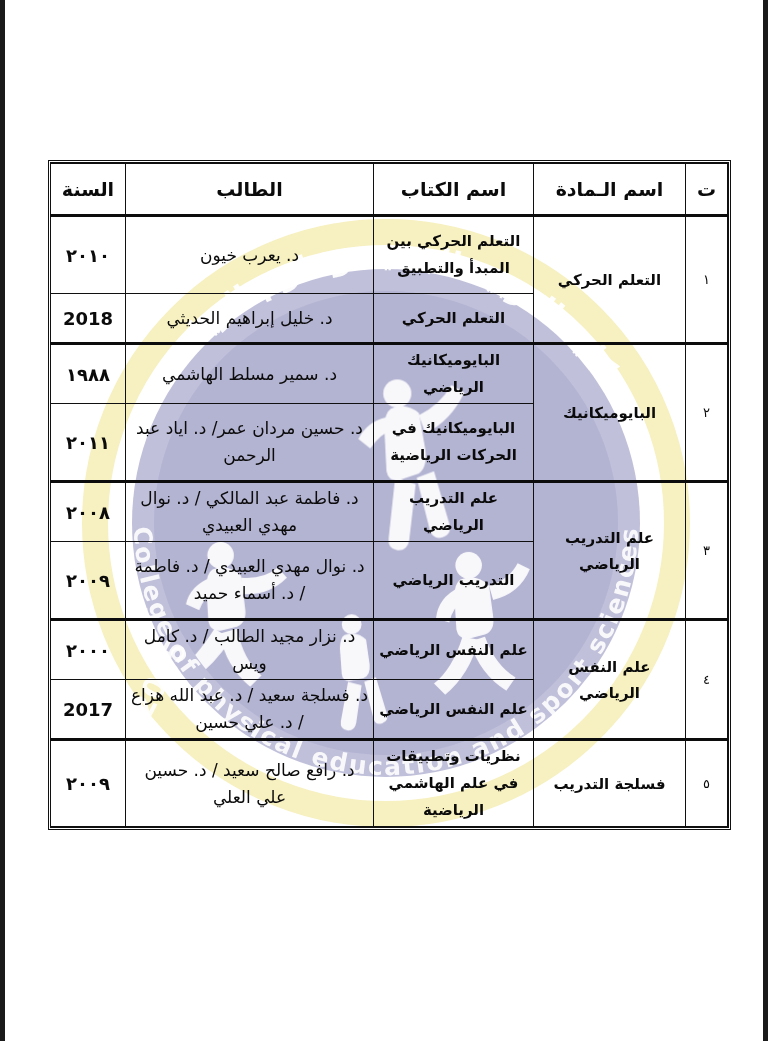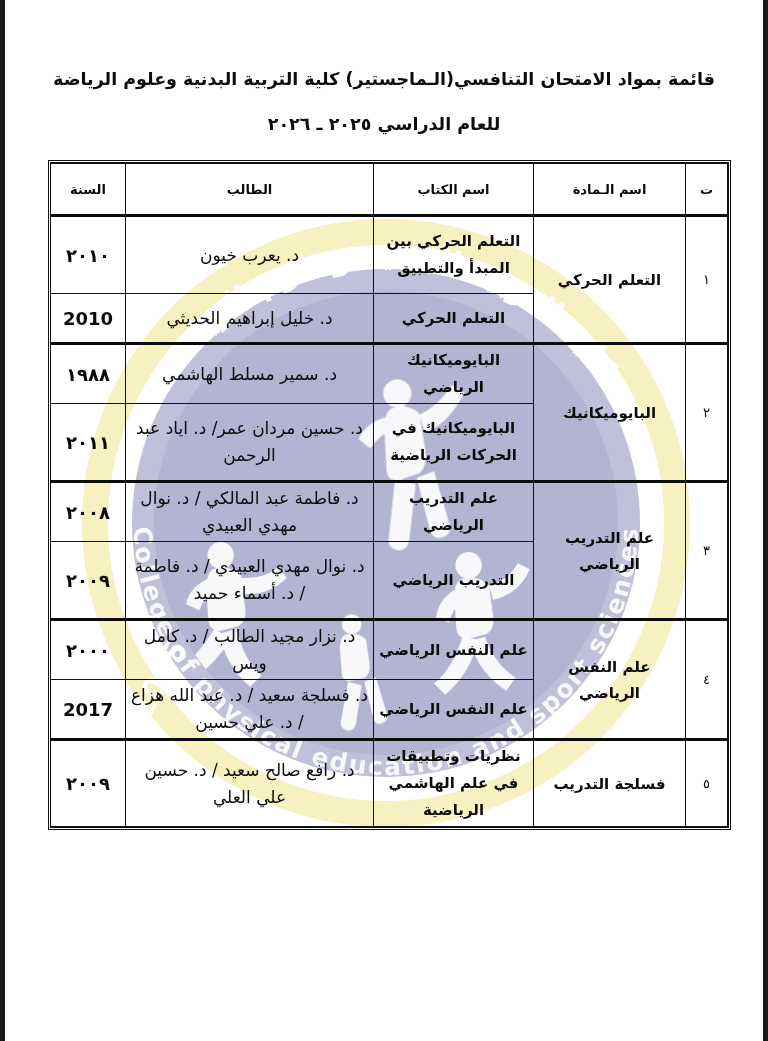--- a/index.html
+++ b/index.html
@@ -94,21 +94,21 @@
   
   col.c-idx     { width: 42px;  }
   col.c-subject { width: 152px; }
   col.c-book    { width: 160px; }
   col.c-author  { width: 248px; }
   col.c-year    { width: 75px;  }
 
   
   thead th {
     height: 46px;
-    font-size: 13px;
+    font-size: 19px;
     font-weight: bold;
     letter-spacing: -0.2px;
   }
   th.hdr-blue  { background: #b2c6e4; }
   th.hdr-white { background: #ffffff; }
 
   
   td.idx {
     background: #ffffff;
     font-size: 13px;
@@ -209,24 +209,20 @@
       </text>
 
       <text font-family="DejaVu Sans, Liberation Sans, sans-serif" font-size="25" font-weight="bold" fill="#ffffff" opacity="0.9" letter-spacing="2">
         <textPath href="#arcLatinBottom" startOffset="50%" text-anchor="middle">College of physical education and sport sciences</textPath>
       </text>
 
       <text x="108" y="430" font-family="DejaVu Sans, Liberation Sans, sans-serif" font-size="30" font-weight="bold" fill="#ffffff" opacity="0.9" transform="rotate(-62 108 430)">2015</text>
     </svg>
   </div>
 
-  <div class="title-block">
-    <div class="title-line-1">قائمة بمواد الامتحان التنافسي(الـماجستير) كلية التربية البدنية وعلوم الرياضة</div>
-    <div class="title-line-2">للعام الدراسي ٢٠٢٥ ـ ٢٠٢٦</div>
-  </div>
 
   <div class="table-wrap">
     <table class="matrix">
       <colgroup>
         <col class="c-idx">
         <col class="c-subject">
         <col class="c-book">
         <col class="c-author">
         <col class="c-year">
       </colgroup>
@@ -243,21 +239,21 @@
           <tr class="group-start h-tall">
             <td class="idx" rowspan="2">١</td>
             <td class="subject" rowspan="2">التعلم الحركي</td>
             <td class="book">التعلم الحركي بين المبدأ والتطبيق</td>
             <td class="author">د. يعرب خيون</td>
             <td class="year">٢٠١٠</td>
           </tr>
           <tr class="h-short">
             <td class="book">التعلم الحركي</td>
             <td class="author">د. خليل إبراهيم الحديثي</td>
-            <td class="year">2010</td>
+            <td class="year">2018</td>
           </tr>
           <tr class="group-start h-short">
             <td class="idx" rowspan="2">٢</td>
             <td class="subject" rowspan="2">البايوميكانيك</td>
             <td class="book">البايوميكانيك الرياضي</td>
             <td class="author">د. سمير مسلط الهاشمي</td>
             <td class="year">١٩٨٨</td>
           </tr>
           <tr class="h-tall">
             <td class="book">البايوميكانيك في الحركات الرياضية</td>

